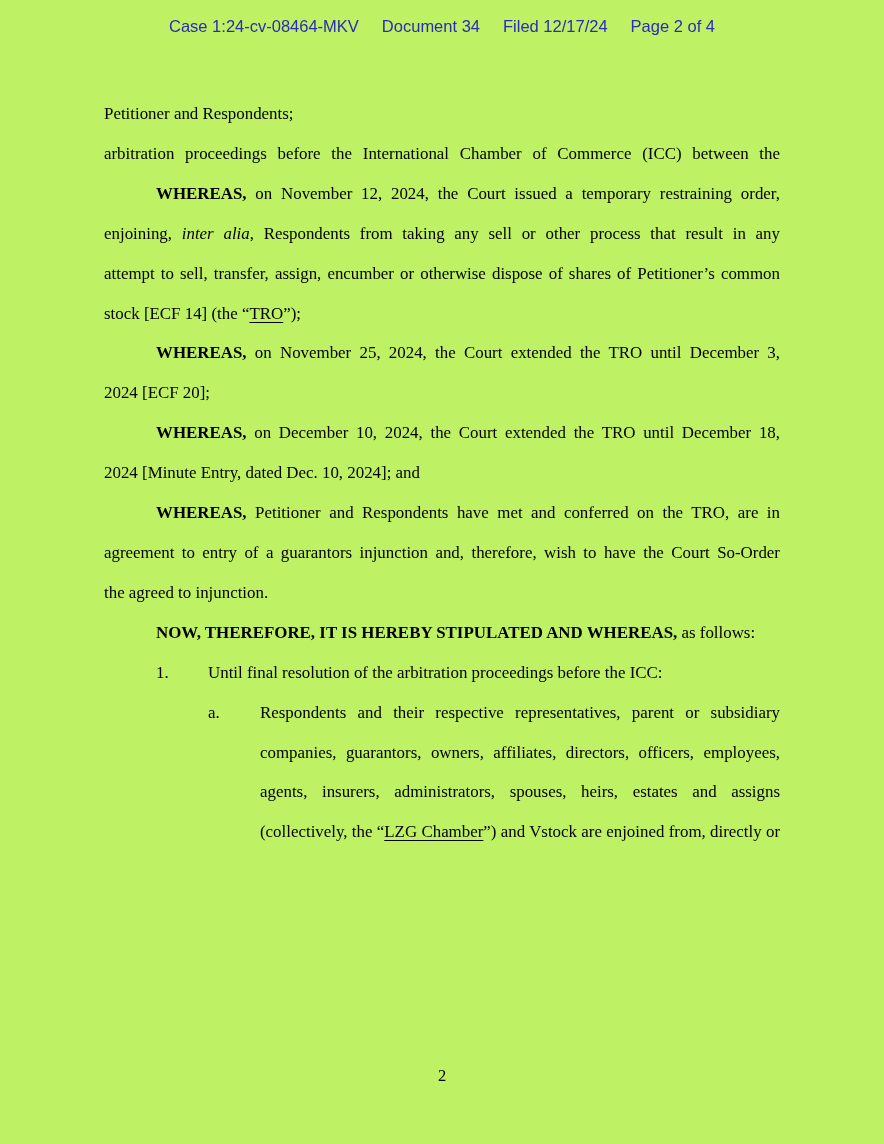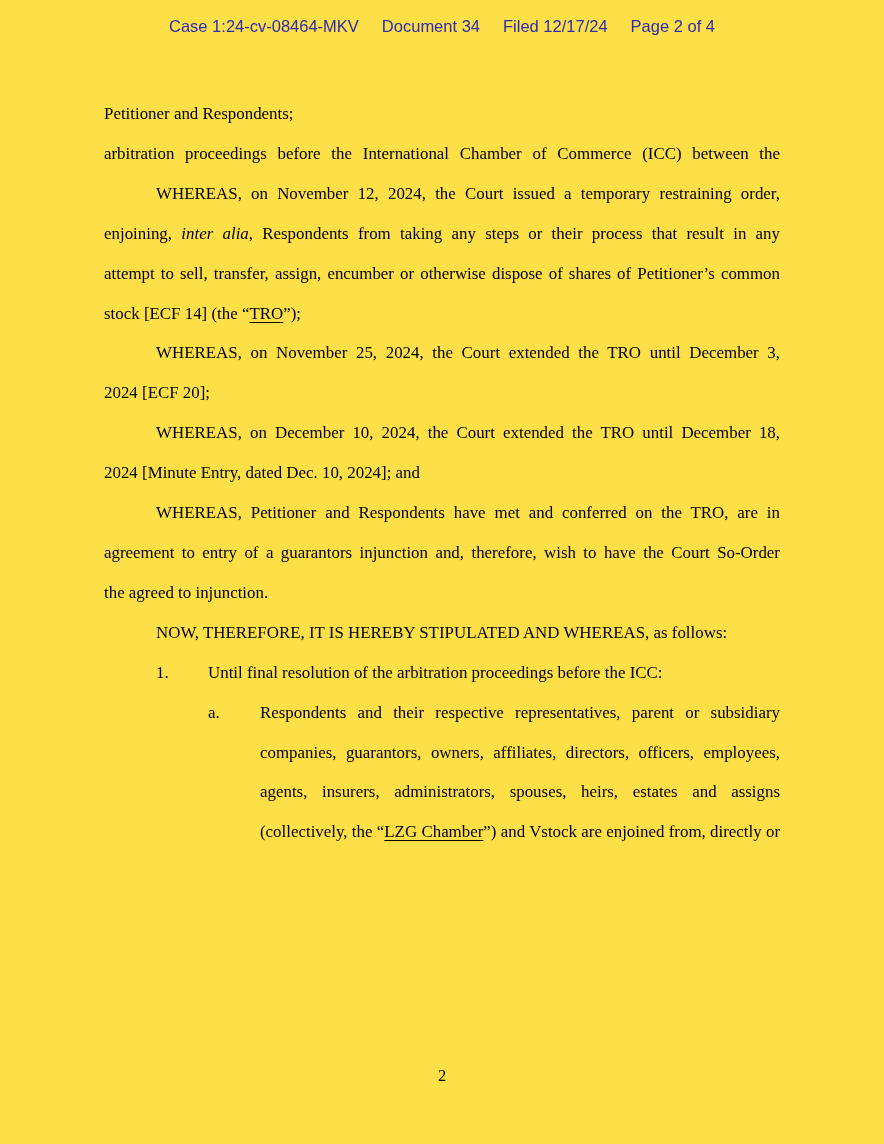--- a/index.html
+++ b/index.html
@@ -1,20 +1,20 @@
 <!DOCTYPE html>
 <html><head>
 <meta charset="utf-8">
 <style>
   html, body { margin: 0; padding: 0; background: #ffffff; }
   .page {
     position: relative;
     width: 884px;
     height: 1144px;
-    background: #fde047;
+    background: #bef264;
     overflow: hidden;
     font-family: "Liberation Serif", "DejaVu Serif", serif;
     color: #000000;
   }
   
   .stamp {
     position: absolute;
     top: 17px;
     left: 0;
     width: 100%;
@@ -32,21 +32,21 @@
     left: 104px;
     width: 676px;
     font-size: 16.9px;
     line-height: 39.9px;
   }
   .block { margin: 0; }
   .line { text-align: justify; }
   .jline { text-align-last: justify; }
   .lline { text-align-last: left; }
   .ind { padding-left: 52px; }
-  .s-b { font-weight: normal; }
+  .s-b { font-weight: bold; }
   .s-i { font-style: italic; }
   .s-u { text-decoration: underline; text-underline-offset: 3px; }
   .marker1 { display: inline-block; margin-left: 52px; width: 52px; }
   .sub { margin-left: 156px; position: relative; }
   .sub .markerA { position: absolute; left: -52px; top: 0; }
   
   .footer {
     position: absolute;
     top: 1066px;
     left: 0;
@@ -67,21 +67,21 @@
     <span>Page 2 of 4</span>
   </div>
 
   <div class="doc-body">
       <div class="block">
         <div class="line lline"><span>Petitioner and Respondents;</span></div>
         <div class="line jline"><span>arbitration proceedings before the International Chamber of Commerce (ICC) between the</span></div>
       </div>
       <div class="block">
         <div class="line jline ind"><span class="s-b">WHEREAS,</span><span> on November 12, 2024, the Court issued a temporary restraining order,</span></div>
-        <div class="line jline"><span>enjoining, </span><span class="s-i">inter alia</span><span>, Respondents from taking any steps or their process that result in any</span></div>
+        <div class="line jline"><span>enjoining, </span><span class="s-i">inter alia</span><span>, Respondents from taking any sell or other process that result in any</span></div>
         <div class="line jline"><span>attempt to sell, transfer, assign, encumber or otherwise dispose of shares of Petitioner’s common</span></div>
         <div class="line lline"><span>stock [ECF 14] (the “</span><span class="s-u">TRO</span><span>”);</span></div>
       </div>
       <div class="block">
         <div class="line jline ind"><span class="s-b">WHEREAS,</span><span> on November 25, 2024, the Court extended the TRO until December 3,</span></div>
         <div class="line lline"><span>2024 [ECF 20];</span></div>
       </div>
       <div class="block">
         <div class="line jline ind"><span class="s-b">WHEREAS,</span><span> on December 10, 2024, the Court extended the TRO until December 18,</span></div>
         <div class="line lline"><span>2024 [Minute Entry, dated Dec. 10, 2024]; and</span></div>

